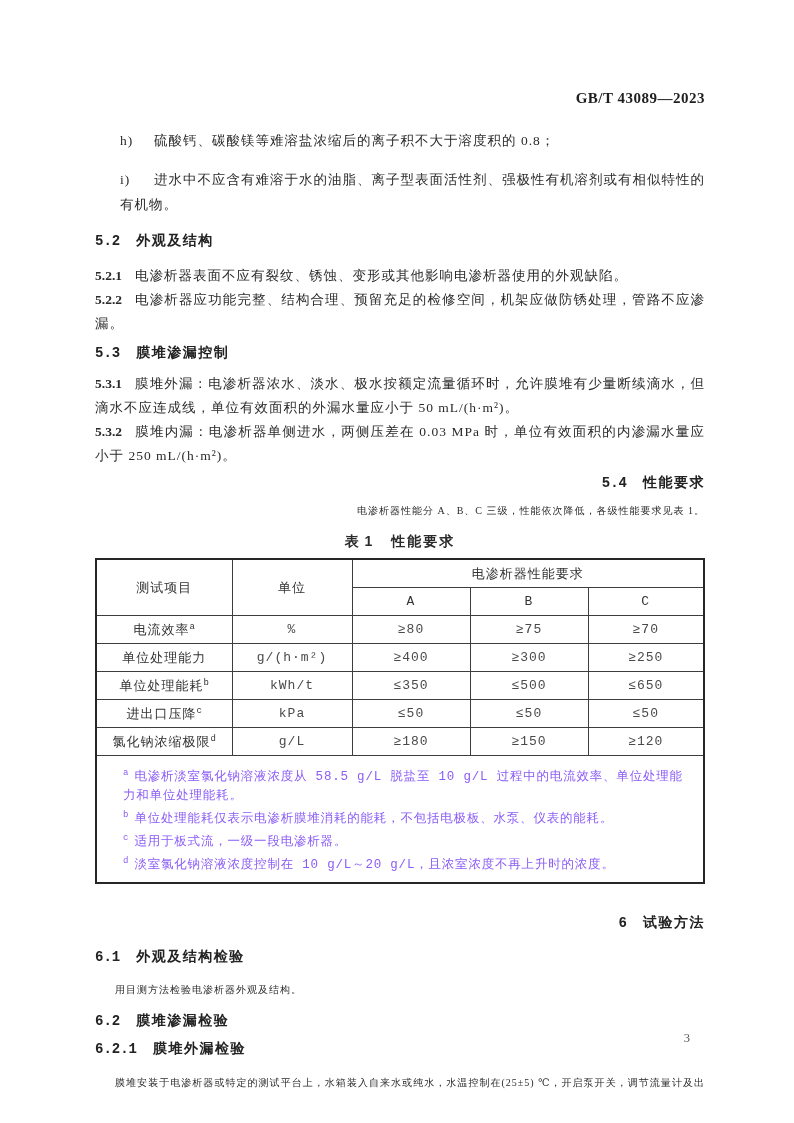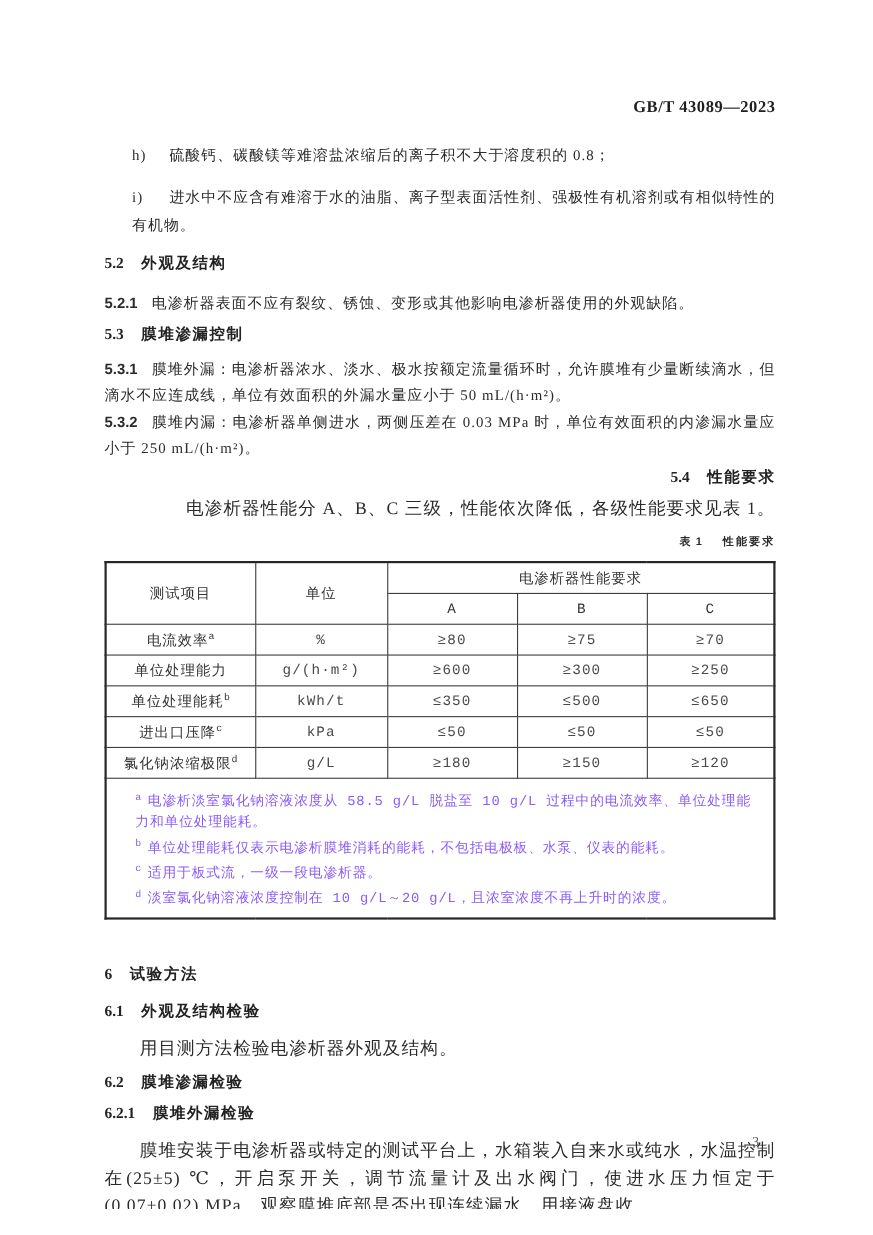--- a/index.html
+++ b/index.html
@@ -30,67 +30,67 @@
     padding-left:25px;
     line-height:25px;
     font-size:13.5px;
     letter-spacing:1px;
     text-align:justify;
   }
   .li .li-label{display:inline-block;min-width:20px;margin-right:14px;}
 
   
   .hd{
-    font-family:Liberation Serif, serif;
+    font-family:Liberation Mono, monospace;
     font-weight:bold;
     font-size:14px;
     line-height:22px;
     letter-spacing:1.5px;
     color:#222;
     margin:0;
   }
   .hd .hd-num{margin-right:16px;letter-spacing:0;}
 
   
   .clause{
     margin:0;
     font-size:13.5px;
     line-height:24px;
     letter-spacing:1px;
     text-align:justify;
     text-justify:inter-ideograph;
   }
   .clause .cl-num{
-    font-family:Liberation Sans, sans-serif;
+    font-family:Liberation Serif, serif;
     font-weight:bold;
     letter-spacing:0;
     margin-right:13px;
   }
   .para{
     margin:0;
-    font-size:16px;
+    font-size:10px;
     line-height:25px;
     letter-spacing:1px;
     text-align:justify;
     text-justify:inter-ideograph;
     text-indent:2em;
   }
 
   
   .mt4{margin-top:4px;text-align:right;} .mt6{margin-top:6px;} .mt8{margin-top:8px;}
   .mt9{margin-top:9px;} .mt10{margin-top:10px;} .mt12{margin-top:12px;}
-  .mt40{margin-top:40px;}
+  .mt40{margin-top:28px;text-align:right;}
 
   
   .tbl-caption{
     margin:8px 0 0 0;
-    text-align:right;
+    text-align:center;
     font-family:"Liberation Sans","DejaVu Sans",sans-serif;
     font-weight:bold;
-    font-size:10px;
+    font-size:14px;
     line-height:20px;
     letter-spacing:2px;
   }
   .tbl-caption .cap-label{margin-right:18px;letter-spacing:1px;}
   table.perf{
     margin-top:7px;
     width:610px;
     border-collapse:collapse;
     table-layout:fixed;
     border:2px solid #262626;
@@ -142,20 +142,21 @@
     </div>
 
     <div class="item-list">
       <p class="li"><span class="li-label">h)</span><span>硫酸钙、碳酸镁等难溶盐浓缩后的离子积不大于溶度积的 0.8；</span></p>
       <p class="li"><span class="li-label">i)</span><span>进水中不应含有难溶于水的油脂、离子型表面活性剂、强极性有机溶剂或有相似特性的有机物。</span></p>
     </div>
 
     <h3 class="hd mt6"><span class="hd-num">5.2</span><span>外观及结构</span></h3>
 
     <p class="clause mt12"><span class="cl-num">5.2.1</span><span>电渗析器表面不应有裂纹、锈蚀、变形或其他影响电渗析器使用的外观缺陷。</span></p>
+    <p class="clause"><span class="cl-num">5.2.2</span><span>电渗析器应功能完整、结构合理、预留充足的检修空间，机架应做防锈处理，管路不应渗漏。</span></p>
 
     <h3 class="hd mt6"><span class="hd-num">5.3</span><span>膜堆渗漏控制</span></h3>
 
     <p class="clause mt8"><span class="cl-num">5.3.1</span><span>膜堆外漏：电渗析器浓水、淡水、极水按额定流量循环时，允许膜堆有少量断续滴水，但滴水不应连成线，单位有效面积的外漏水量应小于 50 mL/(h·m²)。</span></p>
     <p class="clause"><span class="cl-num">5.3.2</span><span>膜堆内漏：电渗析器单侧进水，两侧压差在 0.03 MPa 时，单位有效面积的内渗漏水量应小于 250 mL/(h·m²)。</span></p>
 
     <h3 class="hd mt4"><span class="hd-num">5.4</span><span>性能要求</span></h3>
 
     <p class="para mt4">电渗析器性能分 A、B、C 三级，性能依次降低，各级性能要求见表 1。</p>
 
@@ -184,21 +185,21 @@
         <tr class="drow">
           <td><span>电流效率</span><sup>a</sup></td>
           <td class="val">%</td>
           <td class="val">≥80</td>
           <td class="val">≥75</td>
           <td class="val">≥70</td>
         </tr>
         <tr class="drow">
           <td><span>单位处理能力</span><sup></sup></td>
           <td class="val">g/(h·m²)</td>
-          <td class="val">≥600</td>
+          <td class="val">≥400</td>
           <td class="val">≥300</td>
           <td class="val">≥250</td>
         </tr>
         <tr class="drow">
           <td><span>单位处理能耗</span><sup>b</sup></td>
           <td class="val">kWh/t</td>
           <td class="val">≤350</td>
           <td class="val">≤500</td>
           <td class="val">≤650</td>
         </tr>

